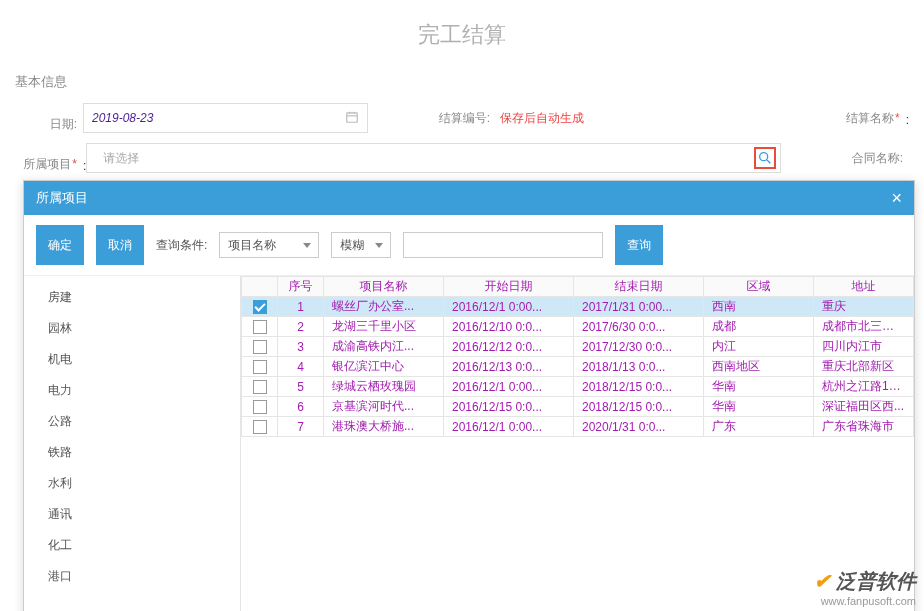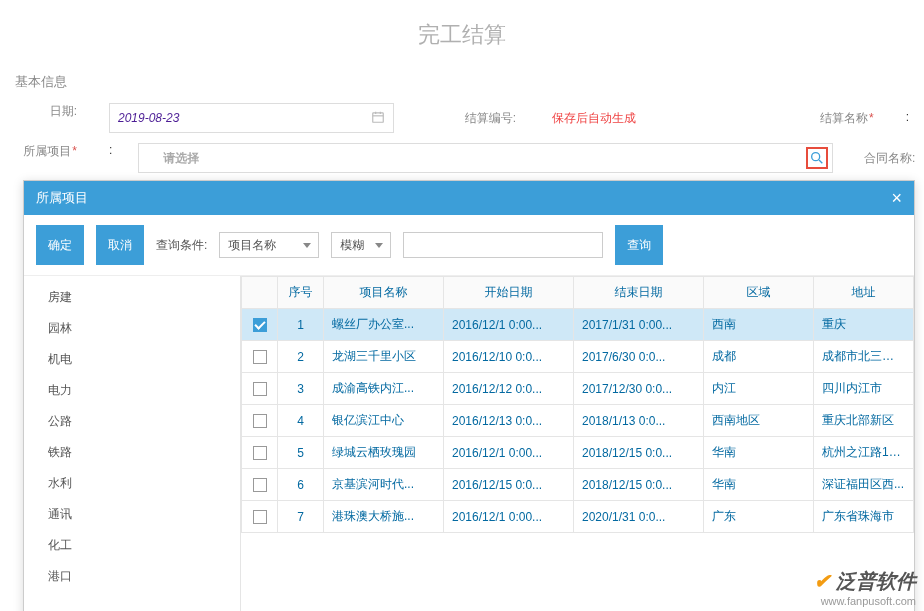--- a/index.html
+++ b/index.html
@@ -1,49 +1,49 @@
 <!DOCTYPE html>
 <html><head>
 <meta charset="utf-8">
 <style>
 * { box-sizing: border-box; margin: 0; padding: 0; }
 body { font-family: "Microsoft YaHei", Arial, sans-serif; font-size: 12px; color: #333; background: #fff; width: 924px; height: 611px; position: relative; overflow: hidden; }
 .page-title { text-align: center; font-size: 22px; color: #b0b0b0; padding: 20px 0 15px; font-weight: normal; }
 .form-section { padding: 0 15px; }
 .section-label { color: #888; font-size: 13px; padding: 8px 0 12px 0; }
 .form-row { display: flex; align-items: center; margin-bottom: 10px; gap: 10px; }
-.field-group { display: flex; align-items: flex-start; gap: 26px; }
+.field-group { display: flex; align-items: flex-end; }
 .field-label { color: #888; min-width: 68px; text-align: right; padding-right: 6px; }
 .field-label.req::after { content: "*"; color: #d9534f; margin-left: 1px; }
 .input-date { border: 1px solid #ddd; color: #4c1d95; height: 30px; width: 285px; padding: 0 8px; display: flex; align-items: center; justify-content: space-between; font-style: italic; }
 .cal-icon { color: #bbb; font-size: 14px; }
 .field-spacer { width: 40px; }
 .readonly-text { color: #ef4444; padding-left: 4px; }
-.project-input { border: 1px solid #ddd; height: 30px; width: 695px; display: flex; align-items: center; justify-content: space-between; padding: 0 4px 0 24px; color: #aaa; font-weight: bold; }
+.project-input { border: 1px solid #ddd; height: 30px; width: 695px; display: flex; align-items: center; justify-content: space-between; padding: 0 4px 0 16px; color: #aaa; }
 .search-btn-box { border: 2px solid #e74c3c; padding: 1px; display: inline-flex; }
 .search-icon { width: 16px; height: 16px; display:inline-block; }
 
 .modal { position: absolute; top: 180px; left: 23px; width: 892px; background: #fff; border: 1px solid #ccc; box-shadow: 0 2px 10px rgba(0,0,0,0.15); }
 .modal-header { background: #3c9ed8; color: #fff; height: 34px; display: flex; align-items: center; justify-content: space-between; padding: 0 12px; font-size: 13px; }
 .modal-close { color: #fff; font-size: 18px; cursor: pointer; }
 .modal-toolbar { padding: 10px 12px; display: flex; align-items: center; gap: 12px; border-bottom: 1px solid #eee; }
 .btn { background: #3c9ed8; color: #fff; border: none; height: 40px; padding: 0 12px; font-size: 12px; cursor: pointer; }
 .tb-label { color: #555; }
 .select { border: 1px solid #ccc; height: 26px; min-width: 100px; padding: 0 22px 0 8px; display: inline-flex; align-items: center; position: relative; color: #555; background: #fff; }
 .select::after { content: ""; position: absolute; right: 7px; top: 10px; border-left: 4px solid transparent; border-right: 4px solid transparent; border-top: 5px solid #888; }
 .select.small { min-width: 60px; }
 .text-input { border: 1px solid #ccc; height: 26px; width: 200px; padding: 0 6px; }
 
 .modal-body { display: flex; height: 340px; }
 .sidebar { width: 217px; border-right: 1px solid #e5e5e5; padding: 6px 0; overflow-y: auto; }
 .side-item { padding: 7px 24px; color: #555; cursor: pointer; }
 
 .table-wrap { flex: 1; overflow: auto; }
 table { border-collapse: collapse; width: 100%; table-layout: fixed; }
-th, td { border: 1px solid #e5e5e5; height: 32px; padding: 0 8px; text-align: left; white-space: nowrap; overflow: hidden; text-overflow: ellipsis; font-size: 12px; color: #0369a1; }
+th, td { border: 1px solid #e5e5e5; height: 20px; padding: 0 8px; text-align: left; white-space: nowrap; overflow: hidden; text-overflow: ellipsis; font-size: 12px; color: #a21caf; }
 th { background: #fafafa; text-align: center; font-weight: normal; }
 td.center, th.center { text-align: center; }
 tr.selected td { background: #cfe8f7; }
 .chk { width: 14px; height: 14px; border: 1px solid #999; display: inline-block; vertical-align: middle; background: #fff; }
 .chk.checked { background: #3c9ed8; border-color: #3c9ed8; position: relative; }
 .chk.checked::after { content: ""; position: absolute; left: 3px; top: 0px; width: 4px; height: 8px; border: solid #fff; border-width: 0 2px 2px 0; transform: rotate(45deg); }
 
 .watermark { position: absolute; right: 8px; bottom: 4px; font-size: 11px; color: #999; text-align: right; }
 .watermark .brand { font-size: 20px; color: #555; font-style: italic; font-weight: bold; }
 .watermark .brand .o { color: #f39c12; }

